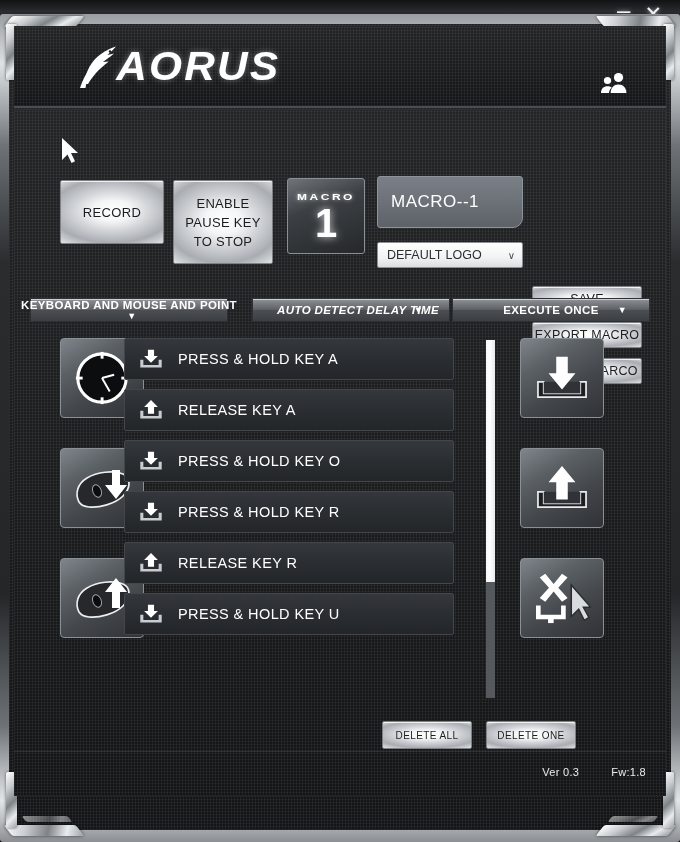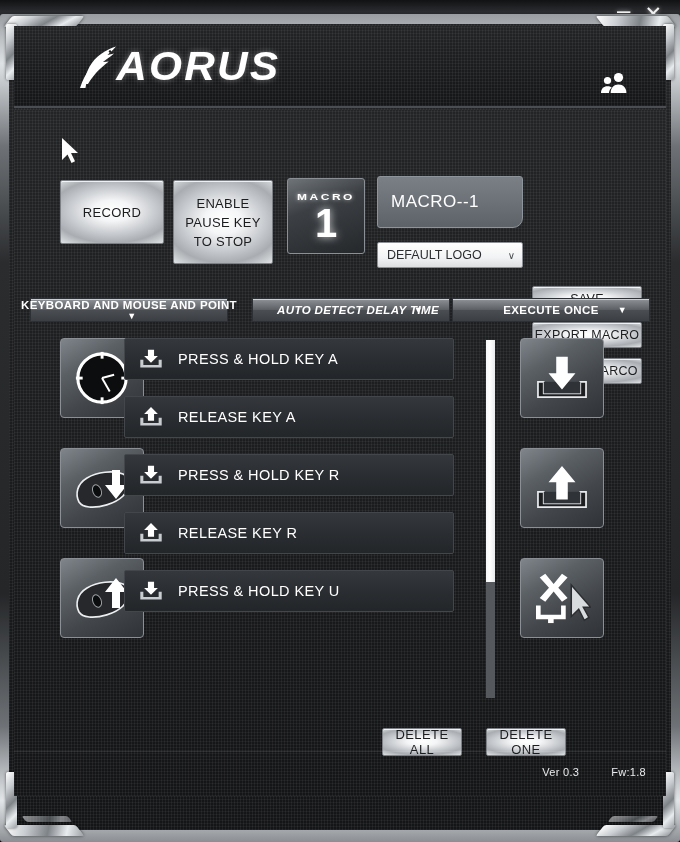--- a/index.html
+++ b/index.html
@@ -233,21 +233,21 @@
   .tile.r1 { left: 506px; top: 228px; }
   .tile.r2 { left: 506px; top: 338px; }
   .tile.r3 { left: 506px; top: 448px; }
 
   
   .list {
     position: absolute; left: 110px; top: 228px; width: 330px; height: 358px;
     overflow: hidden;
   }
   .list-item {
-    height: 42px; margin-bottom: 16px;
+    height: 42px; margin-bottom: 9px;
     background: linear-gradient(180deg, #34373b 0%, #2b2e32 45%, #232629 100%);
     border: 1px solid #43474c;
     border-radius: 2px;
     display: flex; align-items: center; gap: 14px;
     padding-left: 13px; cursor: pointer; user-select: none;
   }
   .list-item .txt {
     color: #fff; font-size: 14.5px; letter-spacing: .4px;
     font-family: "Liberation Sans", sans-serif;
   }
@@ -259,22 +259,22 @@
     background: #55585d;
   }
   .scroll-thumb {
     position: absolute; left: 0; top: 0; width: 9px; height: 242px;
     background: linear-gradient(90deg,#f6f7f8,#ffffff 40%,#e7e9eb);
     cursor: pointer;
   }
 
   
   .btn-del {
-    position: absolute; top: 611px; width: 80px; height: 28px;
-    font-size: 13px; letter-spacing: .4px; margin-top: 7px;
+    position: absolute; top: 611px; width: 90px; height: 28px;
+    font-size: 10px; letter-spacing: .4px;
   }
   .btn-del.a { left: 368px; }
   .btn-del.b { left: 472px; }
 
   .version {
     position: absolute; right: 20px; bottom: 18px;
     display: flex; gap: 32px;
     color: #e9ebed; font-size: 11px; letter-spacing: .3px;
     font-family: "Liberation Sans", sans-serif;
   }
@@ -447,20 +447,27 @@
               <path d="M3 15 L7 15 L7 22 L27 22 L27 15 L31 15 L31 25 L3 25 Z" fill="#c9ccd0"></path>
               <path d="M17 1 L8 10 L13 10 L13 19 L21 19 L21 10 L26 10 Z" fill="#ffffff"></path>
             </svg></span>
           <span class="txt">RELEASE KEY A</span>
         </div>
         <div class="list-item">
           <span class="item-icon"><svg viewBox="0 0 34 28" width="26" height="22">
               <path d="M3 15 L7 15 L7 22 L27 22 L27 15 L31 15 L31 25 L3 25 Z" fill="#c9ccd0"></path>
               <path d="M13 2 L13 10 L8 10 L17 19 L26 10 L21 10 L21 2 Z" fill="#ffffff"></path>
             </svg></span>
+          <span class="txt">PRESS &amp; HOLD KEY O</span>
+        </div>
+        <div class="list-item">
+          <span class="item-icon"><svg viewBox="0 0 34 28" width="26" height="22">
+              <path d="M3 15 L7 15 L7 22 L27 22 L27 15 L31 15 L31 25 L3 25 Z" fill="#c9ccd0"></path>
+              <path d="M13 2 L13 10 L8 10 L17 19 L26 10 L21 10 L21 2 Z" fill="#ffffff"></path>
+            </svg></span>
           <span class="txt">PRESS &amp; HOLD KEY R</span>
         </div>
         <div class="list-item">
           <span class="item-icon"><svg viewBox="0 0 34 28" width="26" height="22">
               <path d="M3 15 L7 15 L7 22 L27 22 L27 15 L31 15 L31 25 L3 25 Z" fill="#c9ccd0"></path>
               <path d="M17 1 L8 10 L13 10 L13 19 L21 19 L21 10 L26 10 Z" fill="#ffffff"></path>
             </svg></span>
           <span class="txt">RELEASE KEY R</span>
         </div>
         <div class="list-item">

